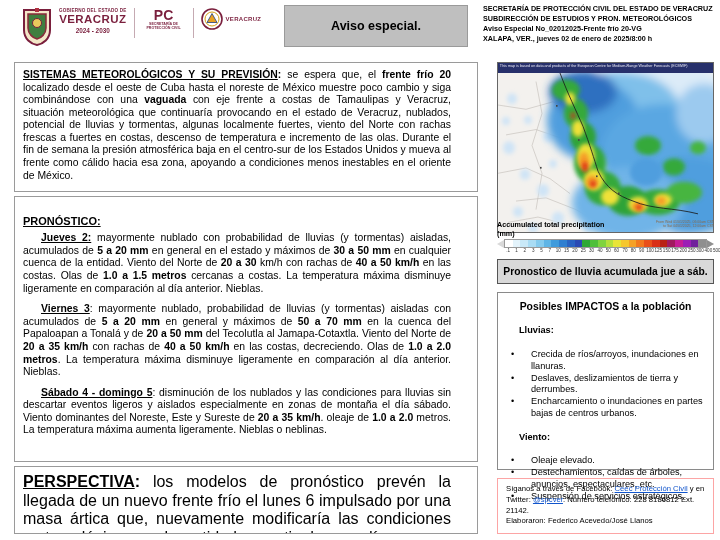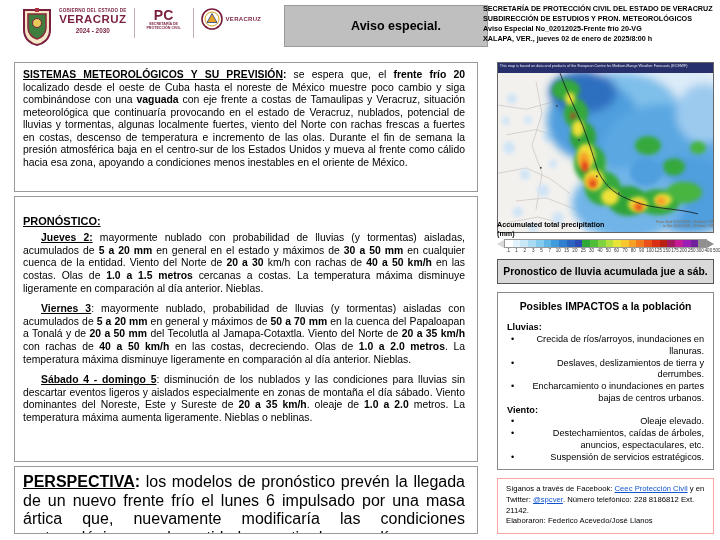--- a/index.html
+++ b/index.html
@@ -14,33 +14,33 @@
   .gob-years{font-size:6.4px;font-weight:700;}
   .logo-divider{width:1px;height:30px;background:#c5aab2;}
   .pc-block{color:#7a1f3d;text-align:center;line-height:1;}
   .pc-big{font-size:14px;font-weight:800;}
   .pc-sub{font-size:3.6px;font-weight:700;margin-top:1px;width:44px;}
   .seal-block{display:flex;align-items:center;gap:3px;}
   .seal-name{font-size:6px;font-weight:800;color:#7a1f3d;letter-spacing:.3px;}
 
   .banner{position:absolute;left:284px;top:5px;width:182px;height:40px;background:#bfbfbf;
           border:1px solid #9a9a9a;display:flex;flex-direction:column;align-items:center;
-          justify-content:center;font-weight:700;font-size:12.5px;line-height:1.3;text-align:center;padding-left:20px;}
+          justify-content:center;font-weight:700;font-size:12.5px;line-height:1.3;text-align:center;}
 
   .org{position:absolute;right:5px;top:4px;width:232px;text-align:left;font-weight:700;
        font-size:7.2px;line-height:1.4;}
 
   
   .box{position:absolute;left:14px;width:464px;border:1px solid #9a9a9a;background:#fff;
        box-sizing:border-box;padding:6px 8px;text-align:justify;overflow:hidden;
        font-size:10.4px;line-height:1.21;}
   .box-sistemas{top:62px;height:130px;}
   .box-pronostico{top:196px;height:266px;}
   .box-perspectiva{top:466px;height:68px;font-size:16px;line-height:1.16;}
-  .para{margin:0 4px 8px 0;}
+  .para{margin:0 18px 8px 0;}
   .para.indent{text-indent:18px;}
   .pron-title{margin:12px 0 4px 0;font-size:11px;}
 
   
   .map-panel{position:absolute;left:497px;top:62px;width:217px;height:171px;
              border:1px solid #666;box-sizing:border-box;background:#fff;}
   .map-credit-bar{height:10px;background:#27306b;overflow:hidden;}
   .map-credit{color:#e8e8f5;font-size:6px;white-space:nowrap;width:320px;
               transform:scale(.62);transform-origin:0 0;padding:2px 3px;}
   .map-svg{display:block;width:215px;height:159px;}
@@ -61,23 +61,23 @@
             font-size:7px;color:#333;margin-left:7px;height:8px;}
   .cb-ticks span{flex:1;text-align:center;}
 
   .caption-box{position:absolute;left:497px;top:259px;width:217px;height:25px;background:#d9d9d9;
                border:1px solid #555;box-sizing:border-box;display:flex;align-items:center;
                justify-content:center;font-weight:700;font-size:10.3px;}
 
   .impacts{position:absolute;left:497px;top:292px;width:217px;height:178px;border:1px solid #8a8a8a;
            box-sizing:border-box;padding:7px 9px;font-size:9.2px;line-height:1.28;}
   .impacts-title{text-align:center;font-weight:700;font-size:10.4px;margin:0 0 9px 0;}
-  .impact-group{font-weight:700;margin:0;}
+  .impact-group{font-weight:700;margin:12px;}
   .impacts ul{list-style:none;margin:0;padding:0;}
-  .impacts li{position:relative;padding-left:24px;text-align:right;}
+  .impacts li{position:relative;padding-left:24px;}
   .impacts li::before{content:"\2022";position:absolute;left:4px;}
 
   .footer-box{position:absolute;left:497px;top:478px;width:217px;height:56px;border:1px solid #fca5a5;
               box-sizing:border-box;padding:5px 8px;font-size:7.7px;line-height:1.4;}
   .link{color:#1155cc;text-decoration:underline;cursor:pointer;}
 </style>
 </head>
 <body>
 
 <div class="page">

